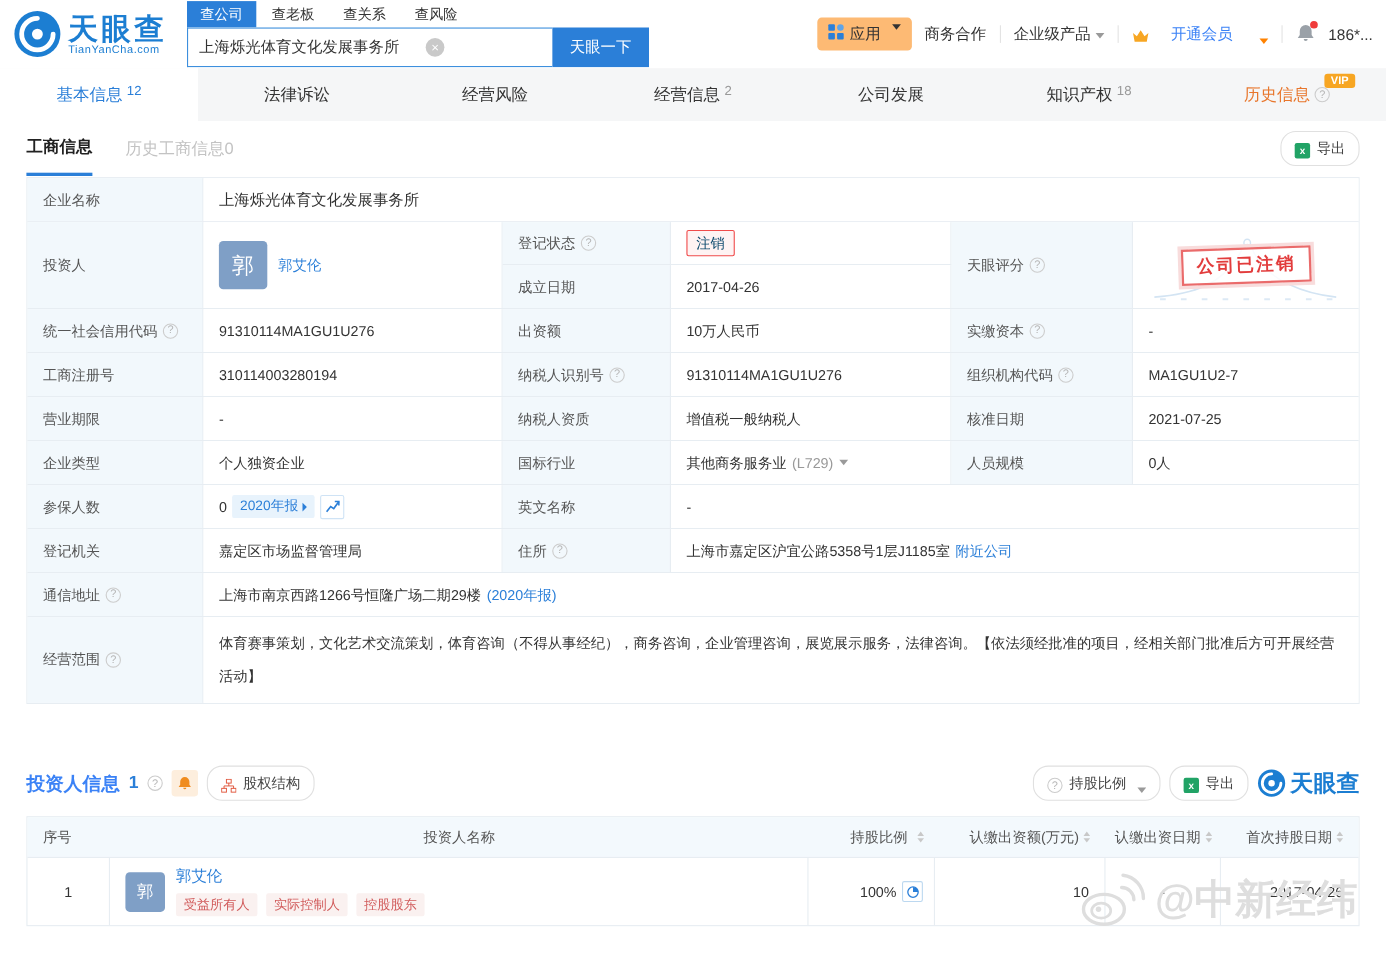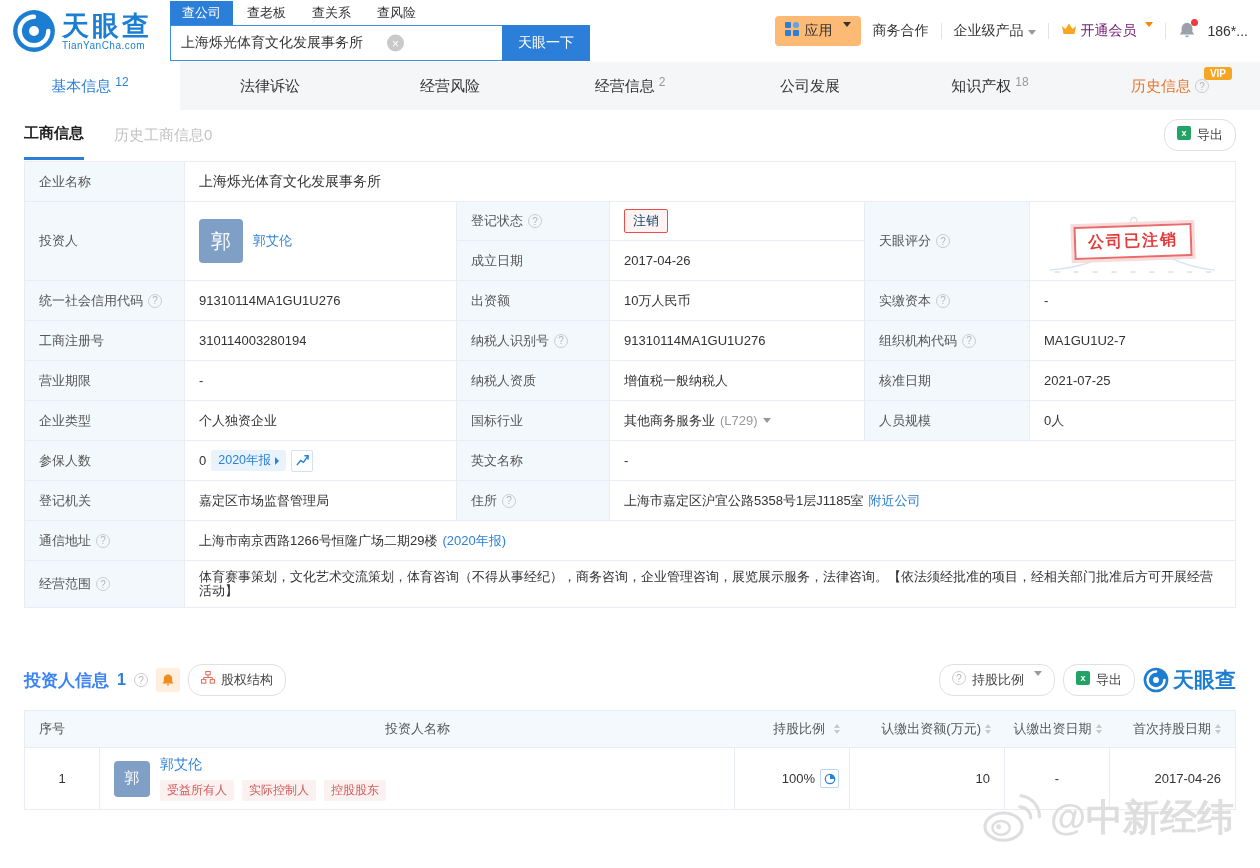--- a/index.html
+++ b/index.html
@@ -23,39 +23,39 @@
   .sclear{position:absolute;right:98px;top:50%;transform:translateY(-50%);width:17px;height:17px;border-radius:50%;background:#c9c9c9;color:#fff;display:flex;align-items:center;justify-content:center;font-size:12px;cursor:pointer}
   .sclear::after{content:"×"}
   .sbtn{width:88px;background:#2b7fd8;color:#fff;border:none;font-size:14px;cursor:pointer;font-family:inherit}
   .inputrel{position:relative;display:flex;flex:1}
   .topnav{display:flex;align-items:center;gap:12px;margin-left:auto;font-size:14px;color:#333;white-space:nowrap}
   .appchip{display:flex;gap:6px;background:#fdba74;border-radius:4px;padding:6px 10px;color:#333;cursor:pointer}
   .gridicon{display:grid;grid-template-columns:6px 6px;grid-template-rows:6px 6px;gap:2px}
   .gridicon i{background:#2b7fd8;border-radius:1px}
   .gridicon i:nth-child(2){border-radius:50%;background:#5fa4e8}
   .sep{width:1px;height:16px;background:#e3e3e3}
-  .vipnav{color:#701a75;display:flex;align-items:flex-start;gap:4px;cursor:pointer}
+  .vipnav{color:#3b82f6;display:flex;align-items:flex-end;gap:20px;cursor:pointer}
   .bellwrap{position:relative;cursor:pointer}
   .bellwrap .dot{position:absolute;top:-2px;right:-2px;width:7px;height:7px;border-radius:50%;background:#f03b3b}
   .caret{width:0;height:0;border-left:4px solid transparent;border-right:4px solid transparent;border-top:5px solid #9a9a9a;display:inline-block;margin-left:4px}
   .caret.orange{border-top-color:#ff8200}
   
   .tabbar{display:flex;background:#f5f6f7;height:48px}
   .tab{flex:1;display:flex;align-items:center;justify-content:center;font-size:15px;color:#333;cursor:pointer;position:relative;gap:4px}
   .tab.active{background:#fff;color:#2b7fd8}
   .tab .count{font-size:12px;color:#999;margin-top:-8px}
   .tab.active .count{color:#2b7fd8}
   .tab.orange{color:#e8762c}
   .vipbadge{position:absolute;top:5px;right:28px;background:#f7a623;color:#fff;font-size:10px;font-weight:bold;padding:1px 6px;border-radius:3px}
   
   .subtabs{display:flex;align-items:center;height:50px;padding:0 24px}
   .subtab{font-size:15px;margin-right:30px;cursor:pointer;height:50px;display:flex;align-items:center}
   .subtab.active{color:#222;font-weight:bold;border-bottom:3px solid #2b7fd8}
   .subtab.muted{color:#c3c3c3}
-  .btn{display:inline-flex;align-items:flex-start;gap:6px;border:1px solid #e0e0e0;border-radius:14px;background:#fff;padding:6px 12px;font-size:13px;color:#444;cursor:pointer;font-family:inherit}
+  .btn{display:inline-flex;align-items:flex-end;gap:6px;border:1px solid #e0e0e0;border-radius:14px;background:#fff;padding:6px 12px;font-size:13px;color:#444;cursor:pointer;font-family:inherit}
   .excel{width:14px;height:14px;background:#21a366;border-radius:2px;color:#fff;font-size:9px;font-weight:bold;display:flex;align-items:center;justify-content:center}
   .excel::after{content:"x"}
   .mla{margin-left:auto}
   
   .itable{margin:1px 24px;border:1px solid #e7edf2;border-bottom:1px solid #e7edf2}
   .grid{display:grid;grid-template-columns:160px 272px 153px 255px 165px 1fr}
   .grid:not(:last-child){border-bottom:1px solid #e7edf2}
   .c{padding:0 14px;display:flex;align-items:center;min-height:39px;border-right:1px solid #e7edf2;background:#fff;gap:5px}
   .c.last{border-right:none}
   .lab{background:#f2f8fc;color:#555}
@@ -71,21 +71,21 @@
   .help::after{content:"?"}
   .badge-red{color:#0c4a6e;border:1px solid #f04b4b;background:#fef3f3;padding:2px 8px;font-size:13px;border-radius:2px}
   .yearbadge{background:#e8f3fc;color:#2b7fd8;padding:2px 7px;border-radius:2px;display:inline-flex;align-items:center;gap:4px;cursor:pointer;font-size:12.5px}
   .rarrow{width:0;height:0;border-top:4px solid transparent;border-bottom:4px solid transparent;border-left:4px solid #2b7fd8}
   .chartbtn{width:22px;height:22px;border:1px solid #cfe3f5;border-radius:2px;display:flex;align-items:center;justify-content:center;cursor:pointer}
   .graycode{color:#999}
   .dcaret{width:0;height:0;border-left:4px solid transparent;border-right:4px solid transparent;border-top:5px solid #9a9a9a;display:inline-block;cursor:pointer}
   .scorecell{position:relative;padding:0;justify-content:center;overflow:hidden}
   .curve{position:absolute;left:8%;right:8%;bottom:6px;width:84%;height:58px}
   .stamp{position:relative;color:#e23c3c;border:2px solid #ea6b6b;box-shadow:0 0 0 3px #f8dcdc;background:rgba(255,255,255,.85);font-size:16px;font-weight:bold;letter-spacing:2px;padding:4px 12px;transform:rotate(-2deg)}
-  .scope{line-height:14px;padding:9px 14px}
+  .scope{line-height:30px;padding:9px 14px}
   
   .invhead{display:flex;align-items:center;margin:56px 24px 14px;gap:8px}
   .invtitle{font-size:17px;font-weight:bold;color:#3b82f6}
   .invcount{font-size:16px;font-weight:bold;color:#2b7fd8}
   .bellbtn{width:24px;height:24px;background:#fdeedd;border-radius:3px;display:flex;align-items:center;justify-content:center;cursor:pointer}
   .tycsmall{display:flex;align-items:center;gap:4px;font-size:21px;font-weight:bold;color:#1c7ed2}
   .tycsmall svg{width:26px;height:26px}
   .vtable{margin:0 24px;border:1px solid #e7edf2}
   .vhead{display:flex;background:#f3f9fd;height:36px;align-items:center;color:#555}
   .vrow{display:flex;min-height:62px;border-top:1px solid #e7edf2}

